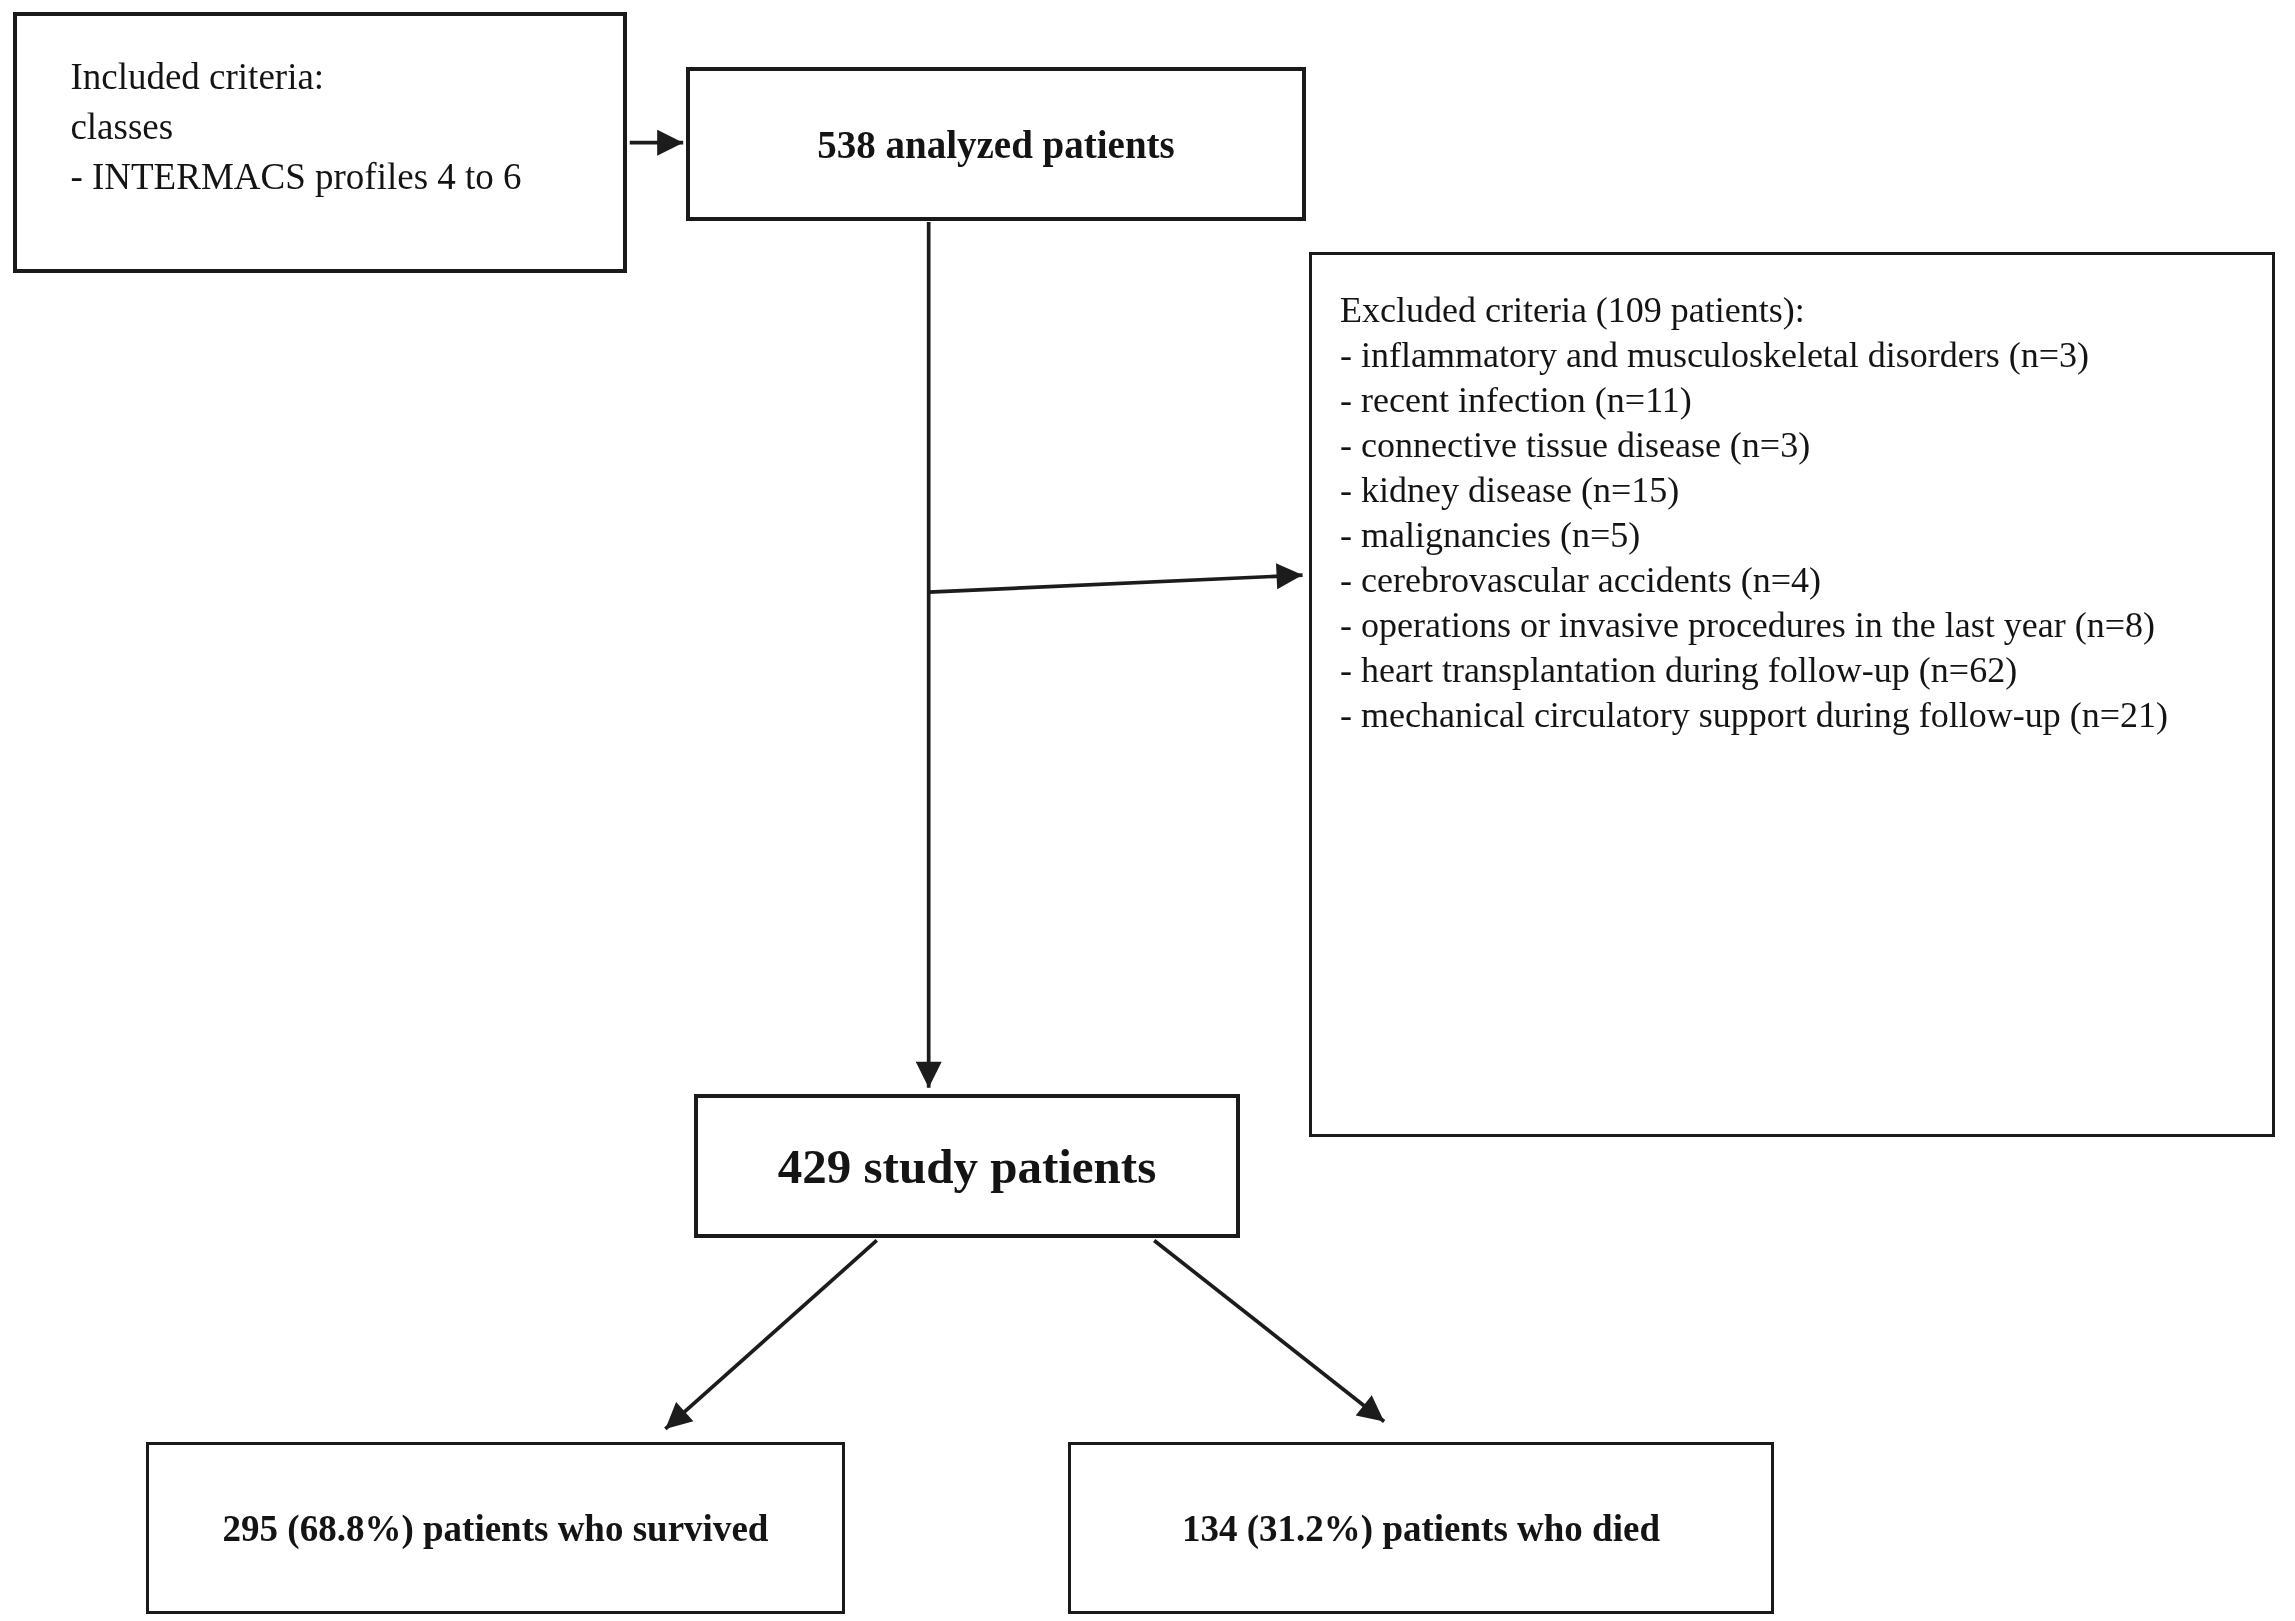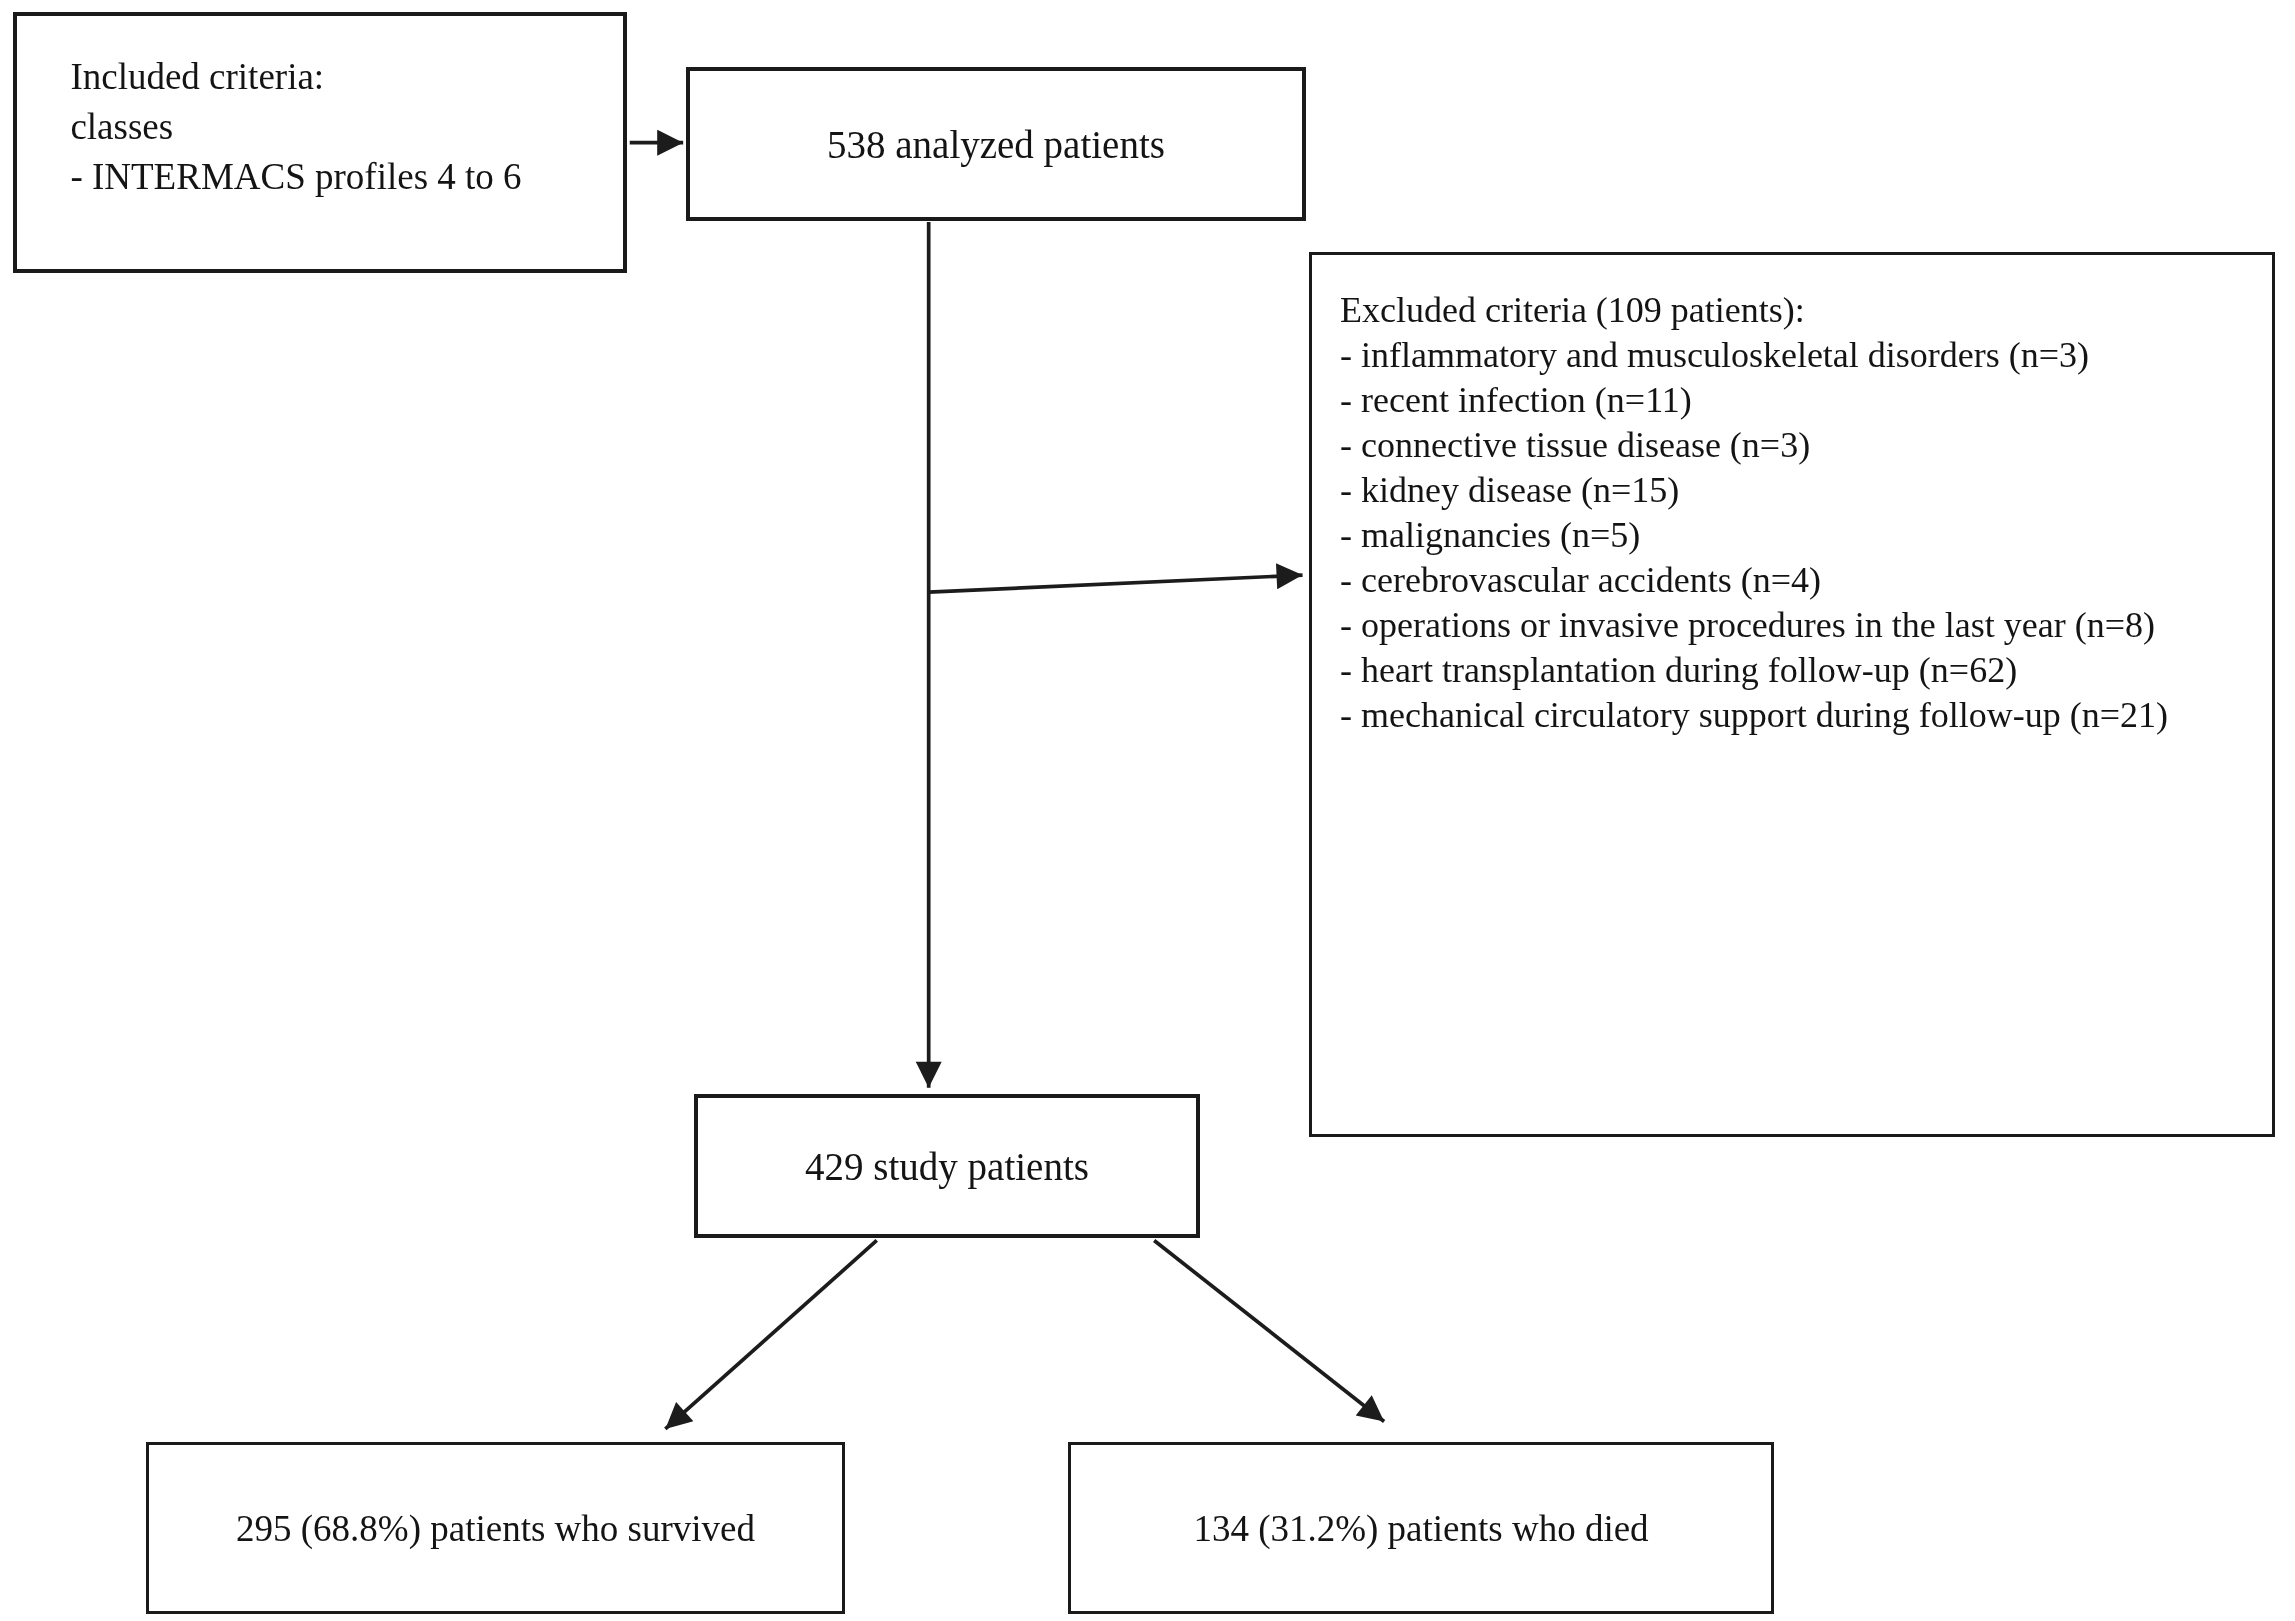--- a/index.html
+++ b/index.html
@@ -22,20 +22,21 @@
     border: 4.5px solid #1a1a1a;
     box-sizing: border-box;
     z-index: 2;
   }
   .box.thin { border-width: 3.7px; }
   .center-label {
     display: flex;
     align-items: center;
     justify-content: center;
     text-align: center;
+    font-weight: bold;
   }
   #included-box {
     left: 13.4px; top: 12px; width: 614px; height: 261px;
     padding: 36px 17px 0 53px;
     font-size: 37px;
     line-height: 50px;
   }
   #included-box .line { white-space: nowrap; }
   #analyzed-box {
     left: 686px; top: 67px; width: 620px; height: 154px;
@@ -43,22 +44,22 @@
   }
   #excluded-box {
     left: 1309px; top: 252px; width: 966px; height: 885px;
     padding: 33px 12px 0 28px;
     font-size: 36px;
     line-height: 45px;
   }
   #excluded-box .title,
   #excluded-box .item { white-space: nowrap; }
   #study-box {
-    left: 694px; top: 1094px; width: 506px; height: 144px;
-    font-size: 39px;
+    left: 694px; top: 1094px; width: 546px; height: 144px;
+    font-size: 49px;
   }
   #survived-box {
     left: 146px; top: 1442px; width: 699px; height: 172px;
     font-size: 37px;
   }
   #died-box {
     left: 1068px; top: 1442px; width: 706px; height: 172px;
     font-size: 37px;
   }
   #arrow-layer {

